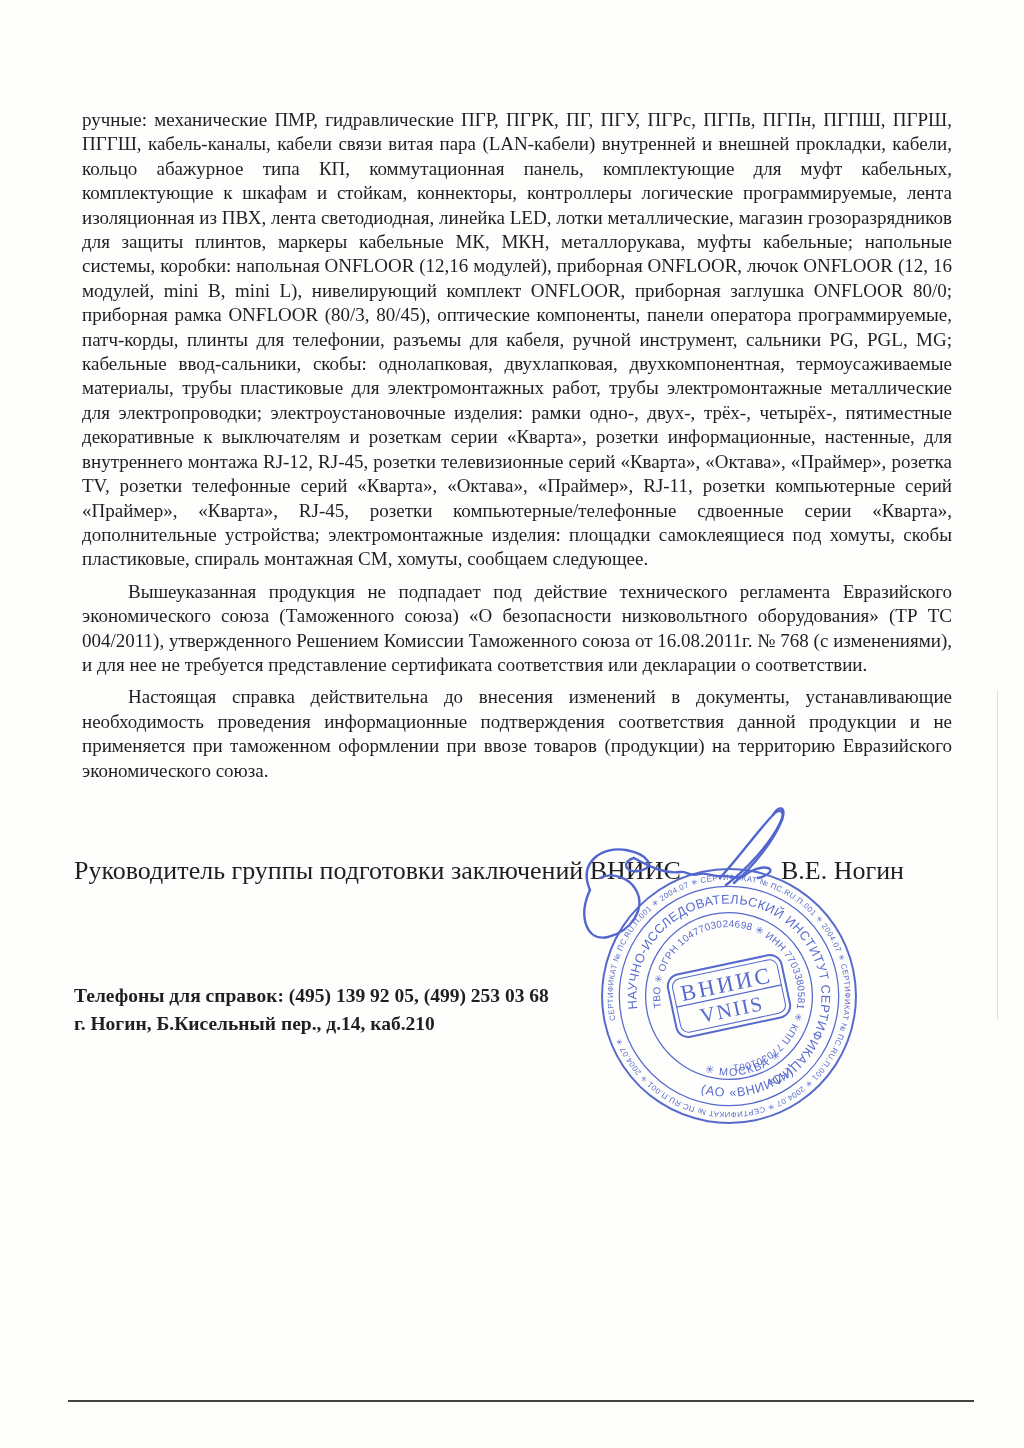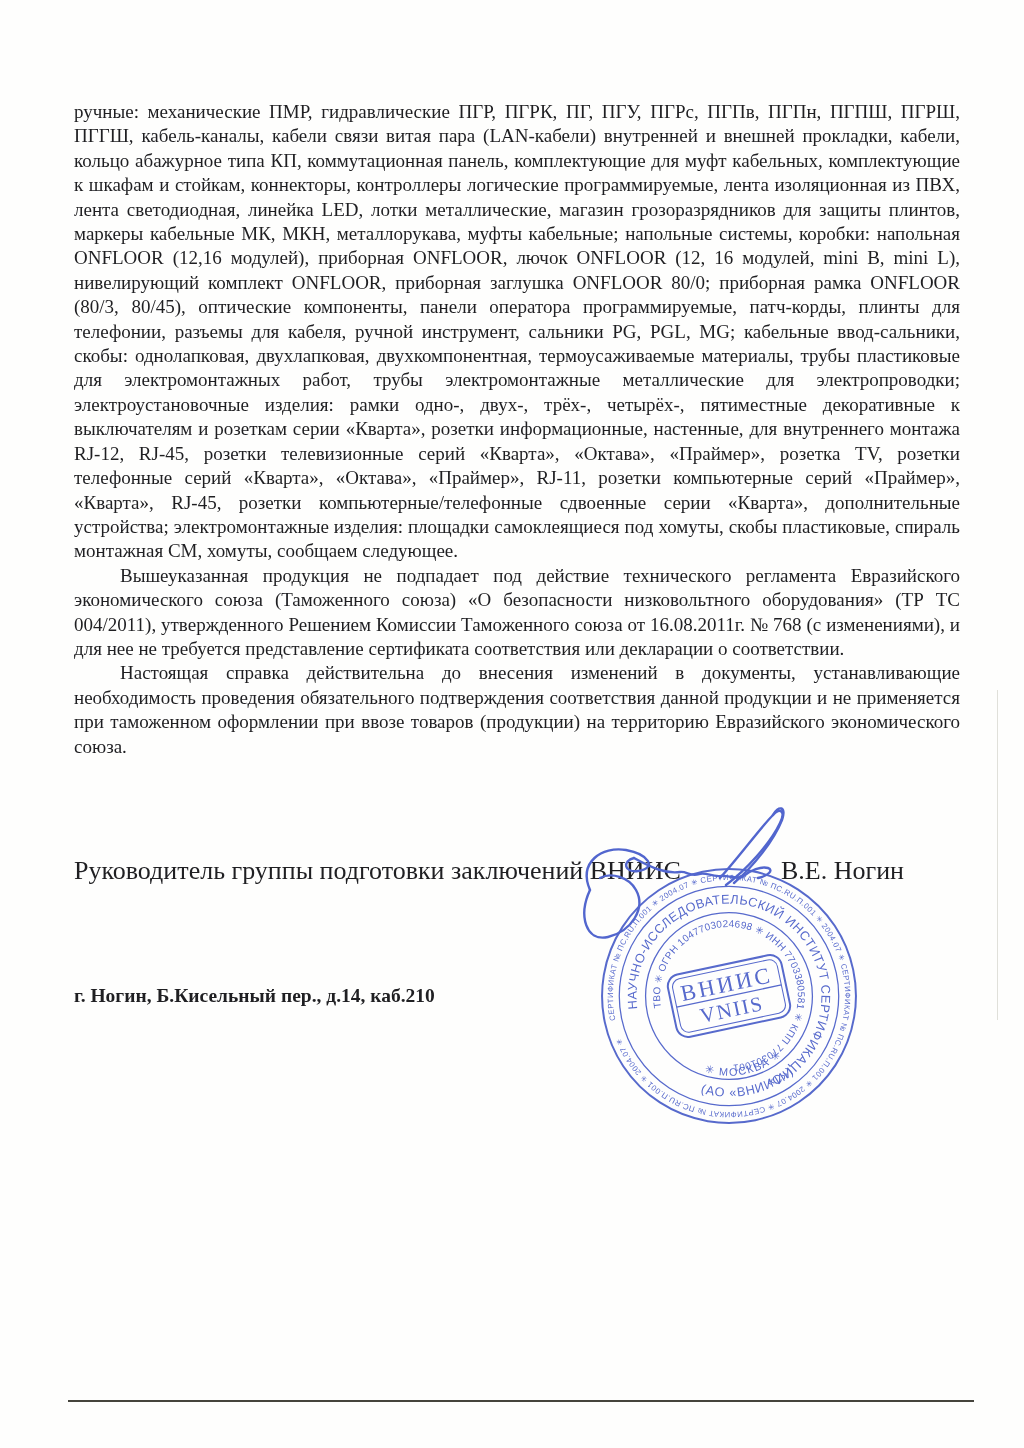--- a/index.html
+++ b/index.html
@@ -15,21 +15,21 @@
   }
   .body-text {
     position: absolute;
     left: 74px;
     top: 100px;
     width: 886px;
     font-size: 19px;
     line-height: 24.4px;
     text-align: justify;
   }
-  .body-text p { margin: 0; }
+  .body-text p { margin: 8px; }
   .body-text p.indent { text-indent: 46px; }
   .sig-row {
     position: absolute;
     left: 74px;
     top: 856px;
     width: 886px;
     font-size: 26px;
   }
   .sig-name {
     position: absolute;
@@ -85,21 +85,21 @@
   }
 </style>
 </head>
 <body>
 
 <div class="page">
 
   <div class="body-text">
     <p>ручные: механические ПМР, гидравлические ПГР, ПГРК, ПГ, ПГУ, ПГРс, ПГПв, ПГПн, ПГПШ, ПГРШ, ПГГШ, кабель-каналы, кабели связи витая пара (LAN-кабели) внутренней и внешней прокладки, кабели, кольцо абажурное типа КП, коммутационная панель, комплектующие для муфт кабельных, комплектующие к шкафам и стойкам, коннекторы, контроллеры логические программируемые, лента изоляционная из ПВХ, лента светодиодная, линейка LED, лотки металлические, магазин грозоразрядников для защиты плинтов, маркеры кабельные МК, МКН, металлорукава, муфты кабельные; напольные системы, коробки: напольная ONFLOOR (12,16 модулей), приборная ONFLOOR, лючок ONFLOOR (12, 16 модулей, mini B, mini L), нивелирующий комплект ONFLOOR, приборная заглушка ONFLOOR 80/0; приборная рамка ONFLOOR (80/3, 80/45), оптические компоненты, панели оператора программируемые, патч-корды, плинты для телефонии, разъемы для кабеля, ручной инструмент, сальники PG, PGL, MG; кабельные ввод-сальники, скобы: однолапковая, двухлапковая, двухкомпонентная, термоусаживаемые материалы, трубы пластиковые для электромонтажных работ, трубы электромонтажные металлические для электропроводки; электроустановочные изделия: рамки одно-, двух-, трёх-, четырёх-, пятиместные декоративные к выключателям и розеткам серии «Кварта», розетки информационные, настенные, для внутреннего монтажа RJ-12, RJ-45, розетки телевизионные серий «Кварта», «Октава», «Праймер», розетка TV, розетки телефонные серий «Кварта», «Октава», «Праймер», RJ-11, розетки компьютерные серий «Праймер», «Кварта», RJ-45, розетки компьютерные/телефонные сдвоенные серии «Кварта», дополнительные устройства; электромонтажные изделия: площадки самоклеящиеся под хомуты, скобы пластиковые, спираль монтажная СМ, хомуты,  сообщаем следующее.</p>
     <p class="indent">Вышеуказанная продукция не подпадает под действие технического регламента Евразийского экономического союза (Таможенного союза) «О безопасности низковольтного оборудования» (ТР ТС 004/2011), утвержденного Решением Комиссии Таможенного союза от 16.08.2011г. № 768 (с изменениями), и для нее не требуется представление сертификата соответствия или декларации о соответствии.</p>
-    <p class="indent">Настоящая справка действительна до внесения изменений в документы, устанавливающие необходимость проведения обязательного подтверждения соответствия данной продукции и не применяется при таможенном оформлении при ввозе товаров (продукции) на территорию Евразийского экономического союза.</p>
+    <p class="indent">Настоящая справка действительна до внесения изменений в документы, устанавливающие необходимость проведения информационные подтверждения соответствия данной продукции и не применяется при таможенном оформлении при ввозе товаров (продукции) на территорию Евразийского экономического союза.</p>
   </div>
 
   <div class="sig-row">
     <span>Руководитель группы подготовки заключений ВНИИС</span>
     <span class="sig-name">В.Е. Ногин</span>
   </div>
 
   <svg class="signature-svg" viewBox="0 0 242 172" fill="none">
     <g stroke="#5266ce" stroke-width="2.4" stroke-linecap="round" fill="none">
       <path d="M20,86 C8,58 32,42 56,46 C78,50 88,64 68,67 C54,69 52,57 64,54"></path>
@@ -146,19 +146,20 @@
         <line x1="91" y1="150" x2="209" y2="150" stroke-width="1.4"></line>
         <g stroke="none">
           <text x="150" y="145" text-anchor="middle" font-size="25" letter-spacing="3" style="font-family:'Liberation Serif',serif;">ВНИИС</text>
           <text x="150" y="173" text-anchor="middle" font-size="23" letter-spacing="2" style="font-family:'Liberation Serif',serif;">VNIIS</text>
         </g>
       </g>
     </g>
   </svg>
 
   <div class="contact">
+    <div>Телефоны для справок: (495) 139 92 05, (499) 253 03 68</div>
     <div>г. Ногин, Б.Кисельный пер., д.14, каб.210</div>
   </div>
 
   <div class="scan-edge"></div>
   <div class="bottom-rule"></div>
 
 </div>
 
 </body></html>

